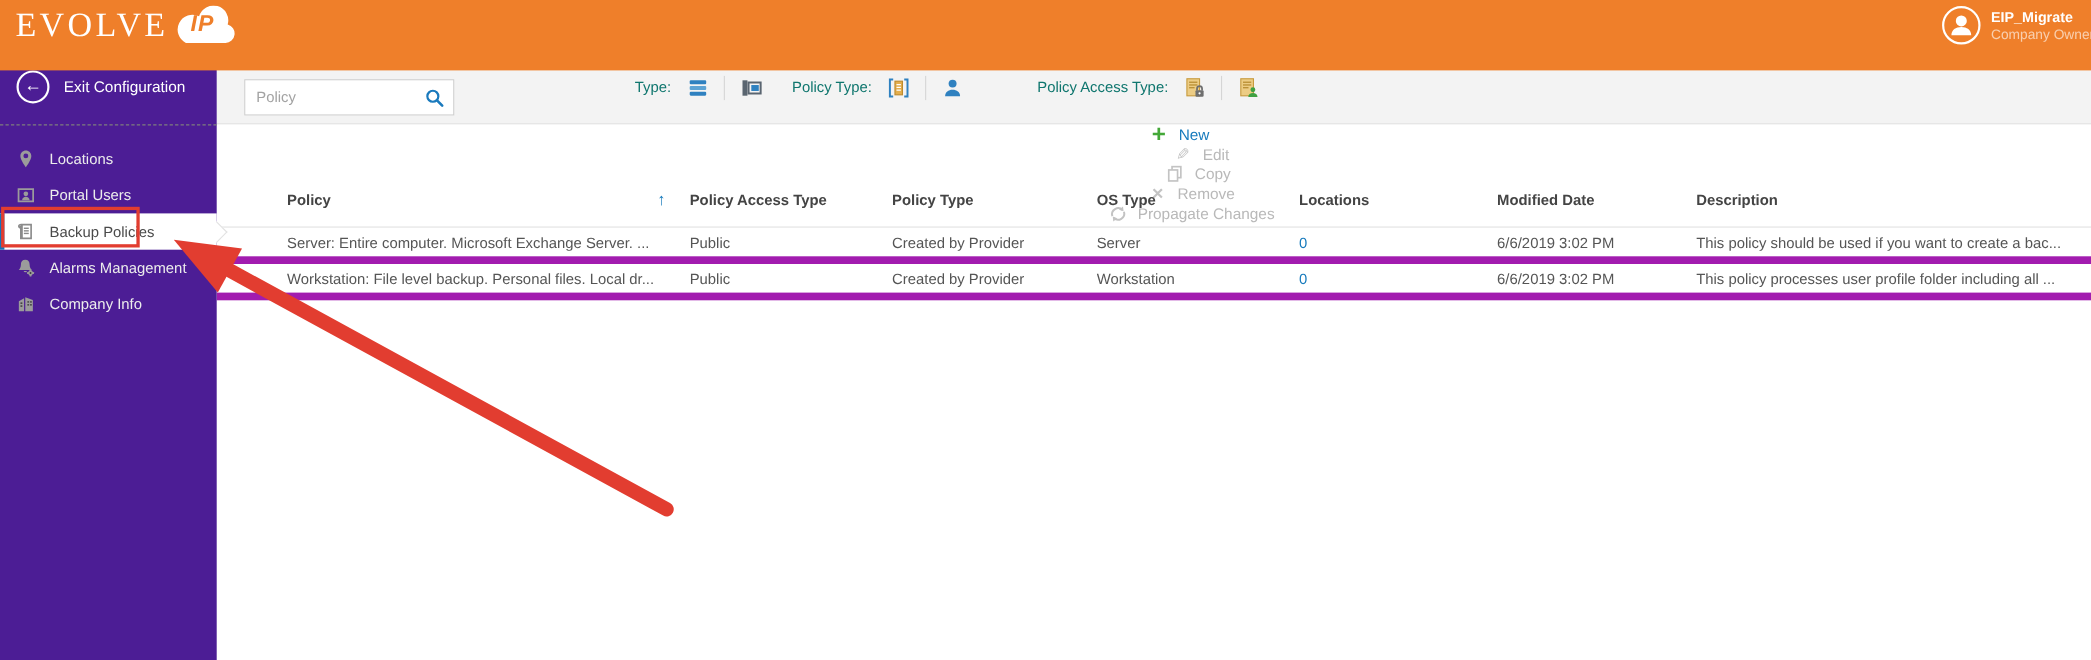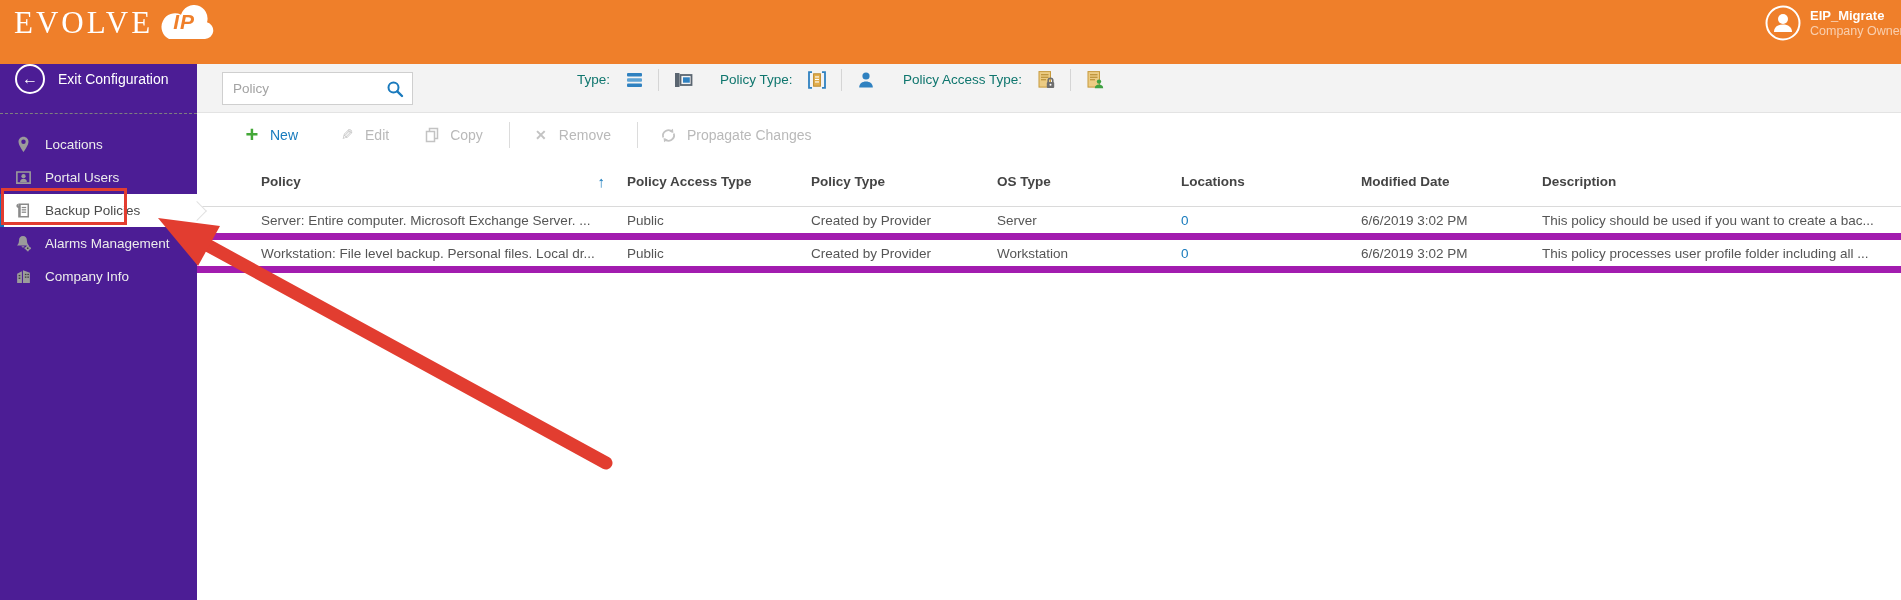--- a/index.html
+++ b/index.html
@@ -39,21 +39,21 @@
   .filter-bar { position:relative; height:67px; background:#f3f3f3; border-bottom:1px solid #e3e3e3; }
   .search-box { position:absolute; left:25px; top:26px; width:191px; height:33px; background:#fff; border:1px solid #cfcfcf; display:flex; align-items:center; }
   .search-box input { border:none; outline:none; flex:1; min-width:0; padding:0 6px 0 10px; font-size:13.5px; color:#555; font-family:"Liberation Sans", sans-serif; background:transparent; }
   .search-box input::placeholder { color:#a3a3a3; }
   .search-box svg { margin-right:8px; flex:none; cursor:pointer; }
   .fgroup { position:absolute; top:0; height:67px; display:flex; align-items:center; gap:10px; }
   .flabel { color:#0f766e; font-size:13.5px; white-space:nowrap; }
   .ficon { width:28px; height:28px; display:flex; align-items:center; justify-content:center; cursor:pointer; }
   .fsep { width:1px; height:22px; background:#d5d5d5; }
 
-  .toolbar { height:44px; display:flex; align-items:center; padding-left:46px; background:#fff; }
+  .toolbar { height:44px; display:flex; align-items:center; padding-left:46px; background:#fff;flex-direction:column; }
   .tbtn { display:flex; align-items:center; gap:9px; background:none; border:none; font-family:"Liberation Sans", sans-serif; font-size:14px; cursor:pointer; padding:0; }
   .tbtn .tbicon { display:flex; align-items:center; justify-content:center; width:18px; height:18px; font-size:16px; }
   .tbtn.enabled { color:#187bbd; }
   .tbtn.disabled { color:#b9b9b9; cursor:default; }
   .icon-plus::before { content:'+'; color:#44a838; font-weight:bold; font-size:22px; line-height:18px; }
   .icon-pencil::before { content:'\270E'; color:#c3c3c3; font-size:15px; display:inline-block; transform:scaleX(-1); }
   .icon-x::before { content:'\2715'; color:#c3c3c3; font-weight:bold; font-size:14px; }
   .tsep { width:1px; height:26px; background:#dcdcdc; }
   .ml40 { margin-left:40px; } .ml34 { margin-left:34px; } .ml26 { margin-left:26px; } .ml22 { margin-left:22px; }
 
@@ -210,21 +210,21 @@
       </span>
       <span class="fsep"></span>
       <span class="ficon">
         <svg width="22" height="22" viewBox="0 0 22 22">
           <circle cx="11" cy="7" r="3.6" fill="#2f81c0"></circle>
           <path d="M4.2 18.5c0-3.8 3-5.9 6.8-5.9s6.8 2.1 6.8 5.9z" fill="#2f81c0"></path>
         </svg>
       </span>
     </div>
 
-    <div class="fgroup" style="left:706px;">
+    <div class="fgroup" style="left:746px;">
       <span class="flabel">Policy Access Type:</span>
       <span class="ficon">
         <svg width="22" height="22" viewBox="0 0 22 22">
           <rect x="4" y="2.6" width="11.5" height="15.5" fill="#eccc84" stroke="#c79a3c" stroke-width="1"></rect>
           <rect x="6" y="5.2" width="7.5" height="1.1" fill="#b58a2e"></rect>
           <rect x="6" y="7.7" width="7.5" height="1.1" fill="#b58a2e"></rect>
           <rect x="6" y="10.2" width="5" height="1.1" fill="#b58a2e"></rect>
           <path d="M13.2 13.2v-1.6a2.3 2.3 0 0 1 4.6 0v1.6" fill="none" stroke="#6e6e6e" stroke-width="1.6"></path>
           <rect x="11.8" y="13" width="7.4" height="6" rx="1" fill="#6e6e6e"></rect>
           <circle cx="15.5" cy="15.8" r="1" fill="#fff"></circle>

